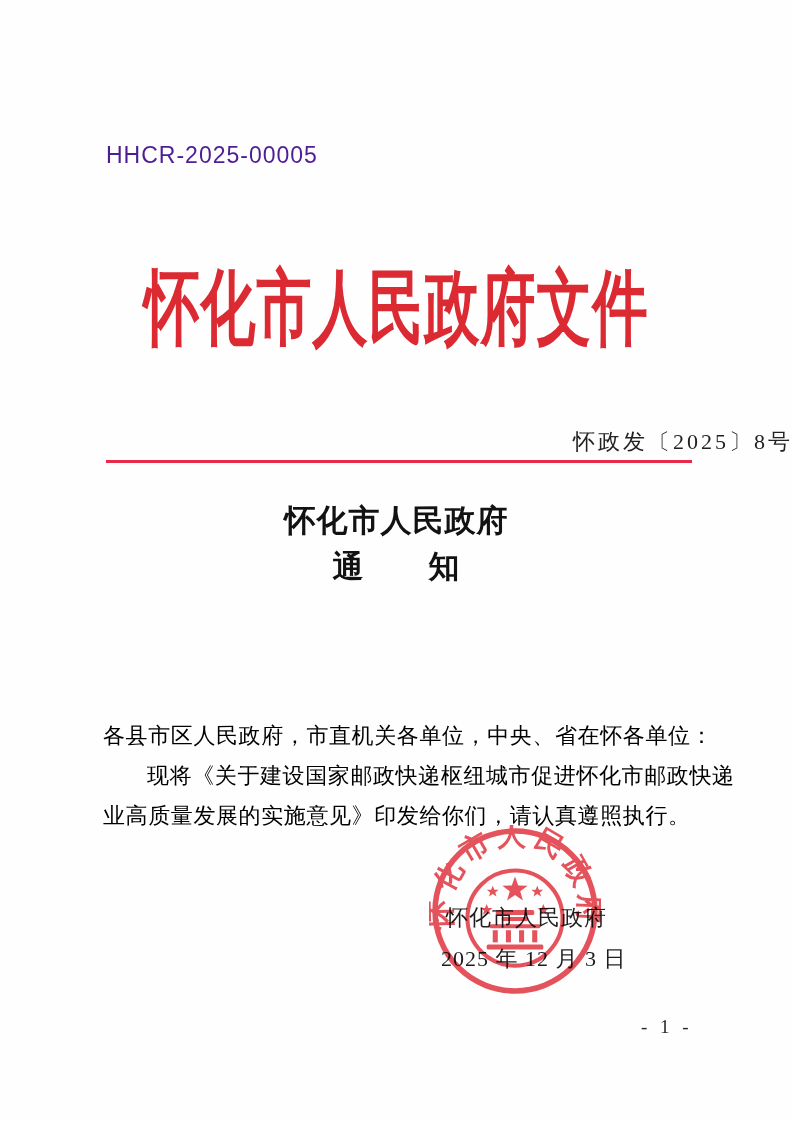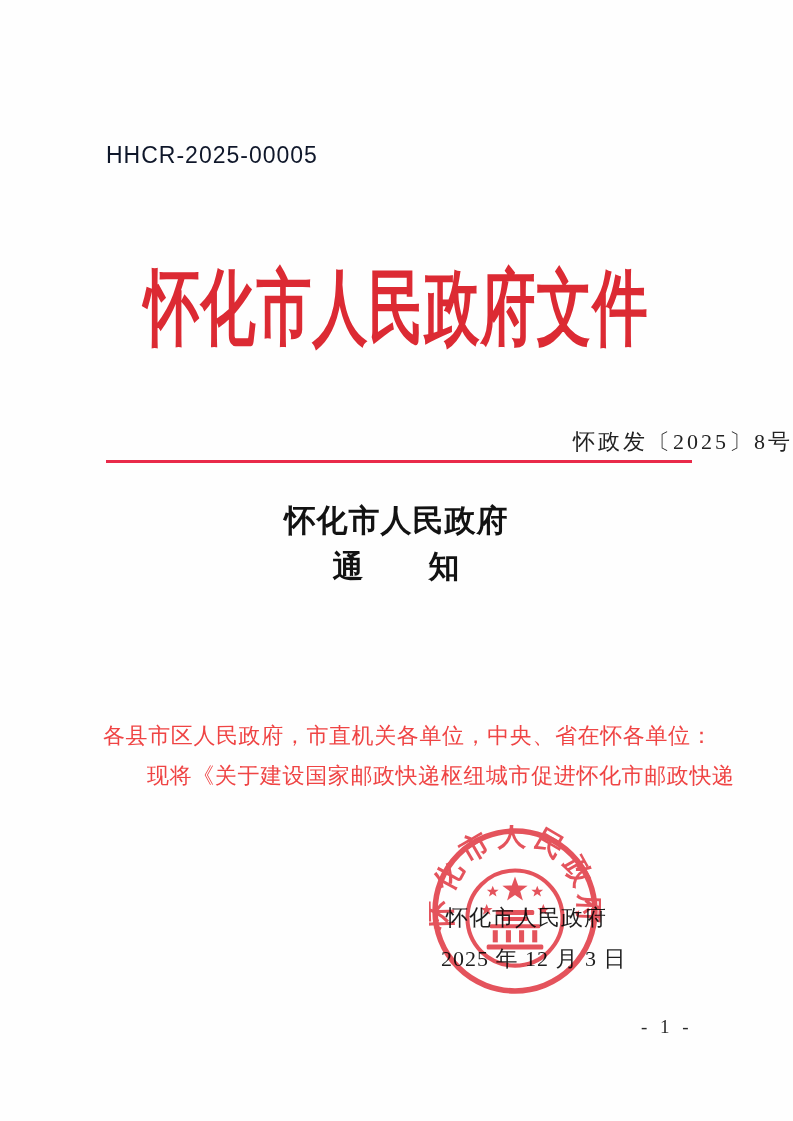--- a/index.html
+++ b/index.html
@@ -17,21 +17,21 @@
     font-family: "Liberation Serif", "DejaVu Serif", serif;
     color: #1c1c1c;
   }
   .ref-number {
     position: absolute;
     left: 106px;
     top: 142px;
     font-family: "Liberation Sans", "DejaVu Sans", sans-serif;
     font-size: 23px;
     letter-spacing: 1px;
-    color: #0f172a;
+    color: #4c1d95;
     white-space: nowrap;
   }
   .red-header {
     position: absolute;
     left: 0;
     top: 264px;
     width: 100%;
     text-align: center;
     font-size: 55px;
     font-weight: 700;
@@ -75,21 +75,21 @@
   }
   .doc-title .t-line { white-space: nowrap; }
   .body-text {
     position: absolute;
     left: 103px;
     top: 716px;
     width: 602px;
     font-size: 22px;
     line-height: 40px;
     letter-spacing: 0.6px;
-    color: #ef4444;
+    color: #000000;
   }
   .body-text .b-line { white-space: nowrap; }
   .body-text .b-indent { text-indent: 2em; }
   .issuer {
     position: absolute;
     left: 446px;
     top: 903px;
     font-size: 22px;
     letter-spacing: 1px;
     color: #1e1e1e;
@@ -140,20 +140,21 @@
   <div class="red-rule"></div>
 
   <div class="doc-title">
     <div class="t-line">怀化市人民政府</div>
     <div class="t-line">通　　知</div>
   </div>
 
   <div class="body-text">
     <div class="b-line">各县市区人民政府，市直机关各单位，中央、省在怀各单位：</div>
     <div class="b-line b-indent">现将《关于建设国家邮政快递枢纽城市促进怀化市邮政快递</div>
+    <div class="b-line">业高质量发展的实施意见》印发给你们，请认真遵照执行。</div>
   </div>
 
   <div class="issuer">怀化市人民政府</div>
 
   <div class="issue-date">2025 年 12 月 3 日</div>
 
   <svg class="seal" viewBox="0 0 170 170">
 
     <circle cx="85" cy="85" r="79" fill="none" stroke="#e3404a" stroke-width="5.5"></circle>
 

